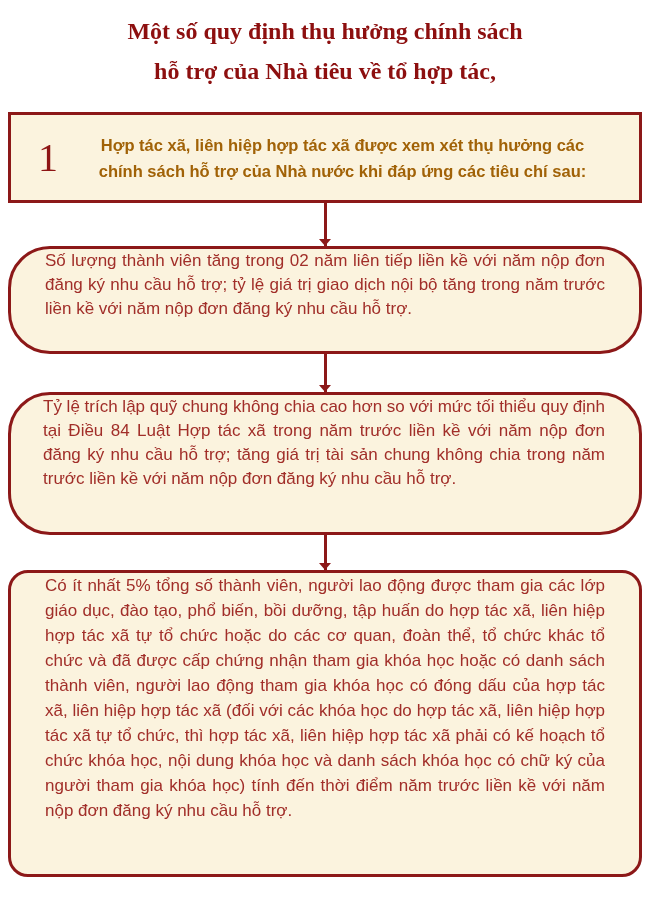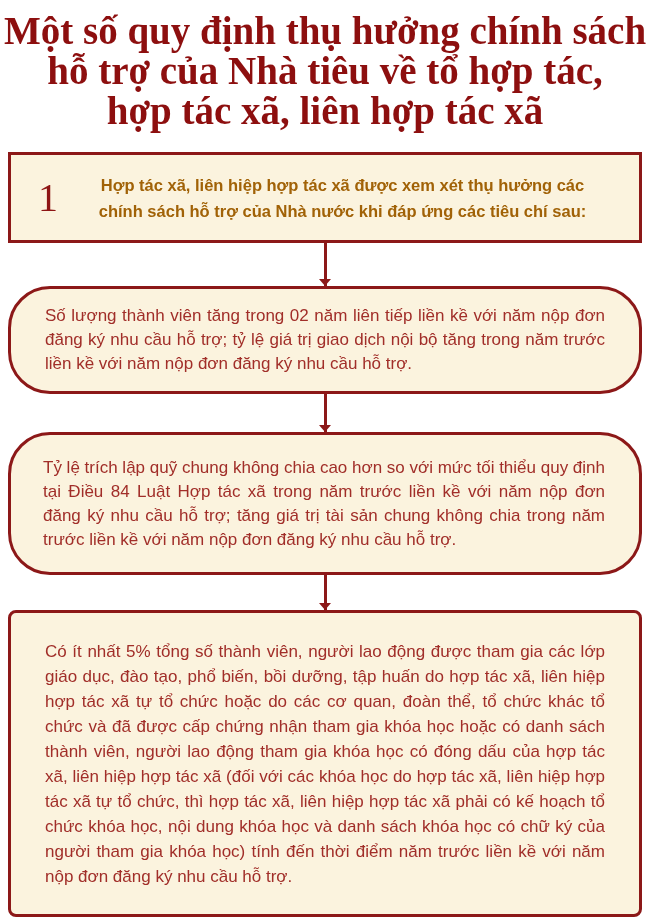--- a/index.html
+++ b/index.html
@@ -10,21 +10,21 @@
     background: #ffffff;
     overflow: hidden;
     font-family: "Liberation Sans", sans-serif;
   }
   .title {
     padding-top: 11px;
     text-align: center;
     color: #8d0f0f;
     font-family: "Liberation Serif", serif;
     font-weight: bold;
-    font-size: 39px;
+    font-size: 24px;
     line-height: 40px;
   }
   .title .t-line { white-space: nowrap; }
 
   .step-box {
     box-sizing: border-box;
     margin: 21px 8px 0 8px;
     height: 91px;
     border: 3px solid #8c1818;
     background: #fbf3de;
@@ -71,39 +71,37 @@
     border-top: 7px solid #8c1818;
   }
 
   .round-box {
     box-sizing: border-box;
     margin: 0 8px;
     border: 3px solid #8c1818;
     background: #fbf3de;
     border-radius: 42px;
     display: flex;
-    align-items: center;
     padding: 0 34px;
     color: #a12e29;
     font-size: 17px;
   }
   .round-box p { margin: 0; text-align: justify; width: 100%; }
   .box-a { height: 108px; line-height: 24px; }
   .box-b { height: 143px; line-height: 24px; padding-left: 32px; }
-  .box-c { height: 307px; line-height: 25px; border-radius: 8px; }
+  .box-c { height: 307px; line-height: 25px; border-radius: 20px; }
 </style>
 </head>
 <body>
 
 <div class="page">
 
   <div class="title">
     <div class="t-line">Một số quy định thụ hưởng chính sách</div>
     <div class="t-line">hỗ trợ của Nhà tiêu về tổ hợp tác,</div>
-    <div class="t-line">hợp tác xã, liên hợp tác xã</div>
   </div>
 
   <div class="step-box">
     <div class="step-number">1</div>
     <div class="step-text">Hợp tác xã, liên hiệp hợp tác xã được xem xét thụ hưởng các chính sách hỗ trợ của Nhà nước khi đáp ứng các tiêu chí sau:</div>
   </div>
 
   <div class="flow-arrow a1"></div>
 
   <div class="round-box box-a">

